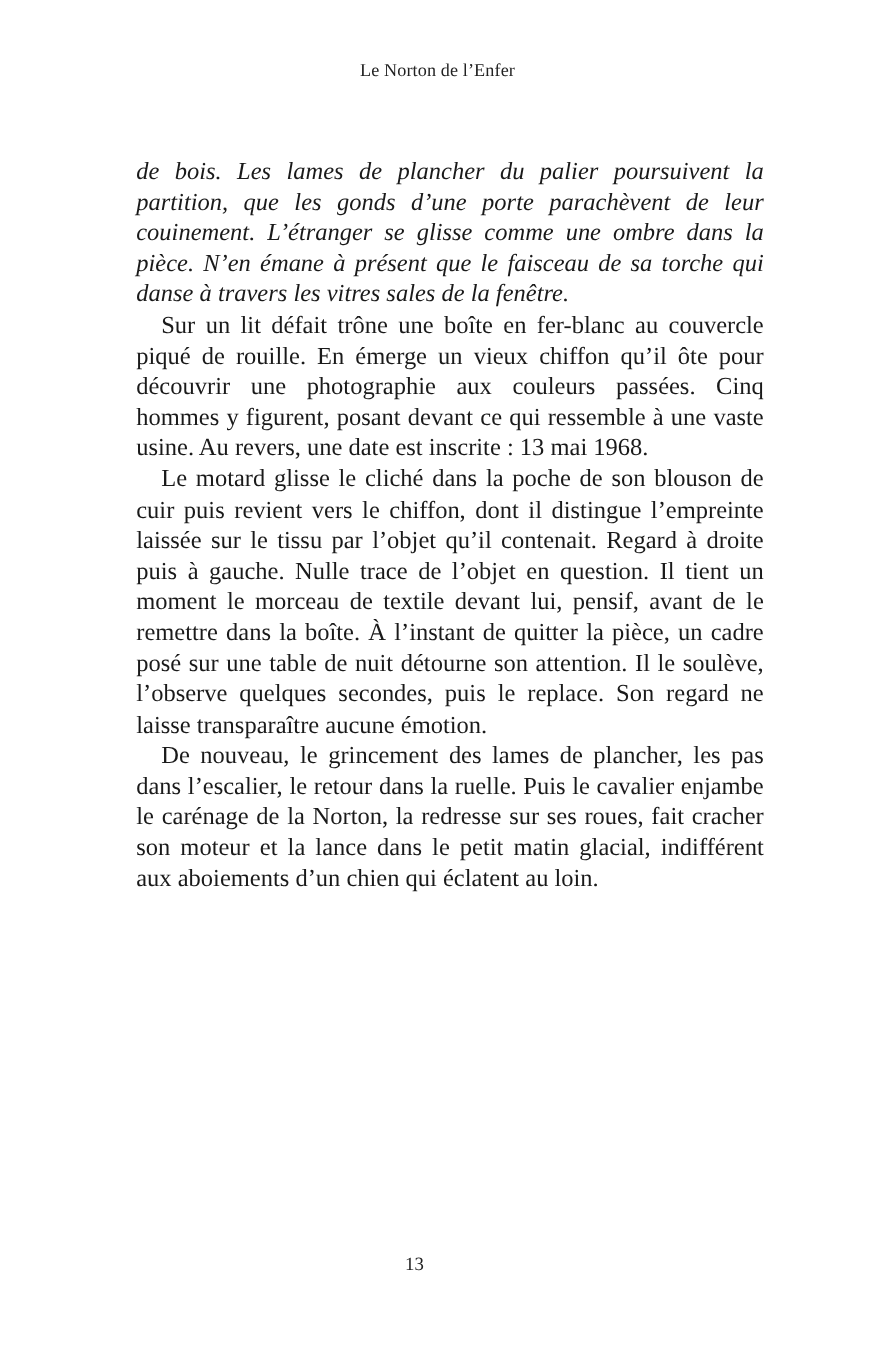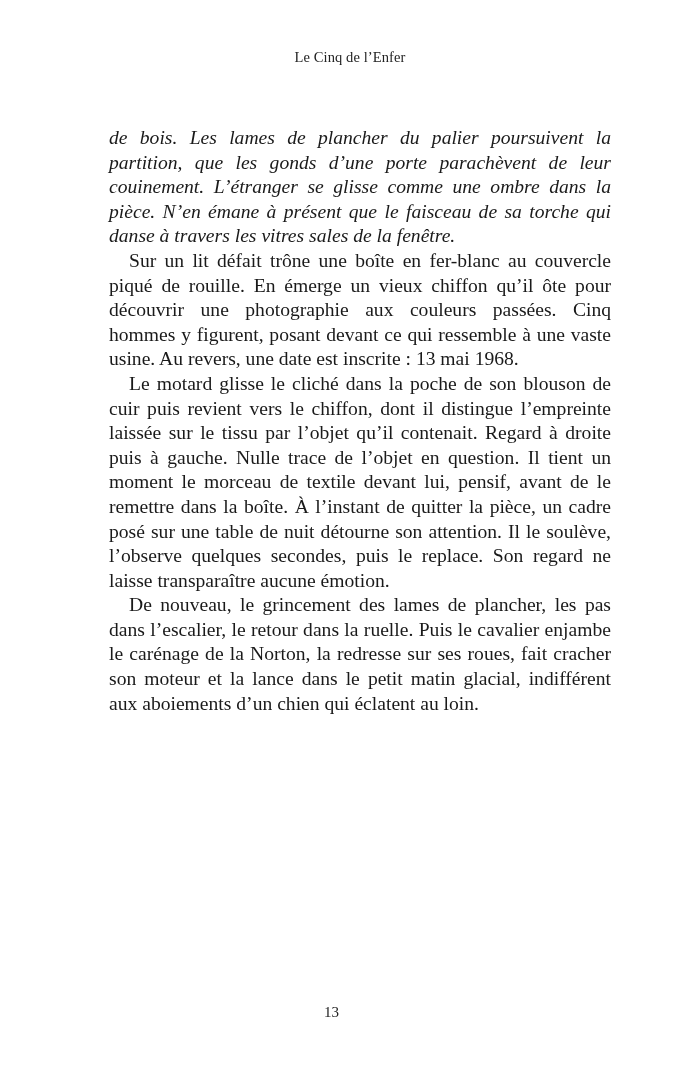--- a/index.html
+++ b/index.html
@@ -50,21 +50,21 @@
       width: 663px;
       text-align: center;
       font-size: 15px;
       color: #222;
     }
   </style>
 </head>
 <body>
 
 <div class="page">
-  <div class="running-head">Le Cinq de l’Enfer</div>
+  <div class="running-head">Le Norton de l’Enfer</div>
 
   <div class="text-block">
     <p class="no-indent">de bois. Les lames de plancher du palier poursuivent la partition, que les gonds d’une porte parachèvent de leur couinement. L’étranger se glisse comme une ombre dans la pièce. N’en émane à présent que le faisceau de sa torche qui danse à travers les vitres sales de la fenêtre.</p>
     <p>Sur un lit défait trône une boîte en fer-blanc au couvercle piqué de rouille. En émerge un vieux chiffon qu’il ôte pour découvrir une photographie aux couleurs passées. Cinq hommes y figurent, posant devant ce qui ressemble à une vaste usine. Au revers, une date est inscrite&nbsp;: 13 mai 1968.</p>
     <p>Le motard glisse le cliché dans la poche de son blouson de cuir puis revient vers le chiffon, dont il distingue l’empreinte laissée sur le tissu par l’objet qu’il contenait. Regard à droite puis à gauche. Nulle trace de l’objet en question. Il tient un moment le morceau de textile devant lui, pensif, avant de le remettre dans la boîte. À l’instant de quitter la pièce, un cadre posé sur une table de nuit détourne son attention. Il le soulève, l’observe quelques secondes, puis le replace. Son regard ne laisse transparaître aucune émotion.</p>
     <p>De nouveau, le grincement des lames de plancher, les pas dans l’escalier, le retour dans la ruelle. Puis le cavalier enjambe le carénage de la Norton, la redresse sur ses roues, fait cracher son moteur et la lance dans le petit matin glacial, indifférent aux aboiements d’un chien qui éclatent au loin.</p>
   </div>
 
   <div class="page-number">13</div>
 </div>

